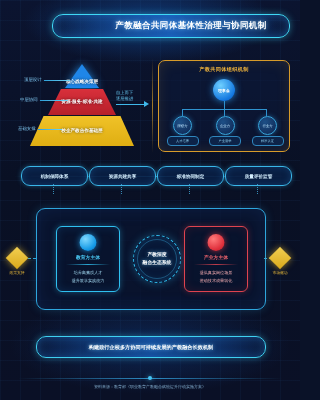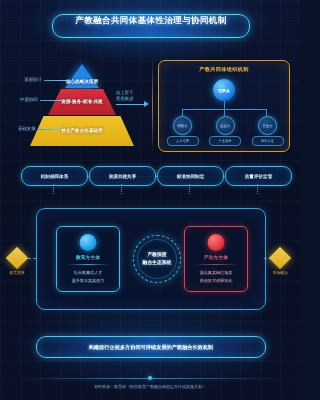--- a/index.html
+++ b/index.html
@@ -25,21 +25,21 @@
     background-size:20px 20px;
   }
   .wrap{position:absolute;inset:0;}
 
   
   .title-pill{
     position:absolute;left:52px;top:14px;width:196px;height:22px;
     border:1px solid #3fd8f5;border-radius:11px;
     background:linear-gradient(90deg,rgba(12,40,90,.2),rgba(26,96,190,.85),rgba(12,40,90,.2));
     box-shadow:0 0 7px rgba(63,216,245,.45), inset 0 0 10px rgba(40,140,230,.45);
-    display:flex;justify-content:center;
+    display:flex;align-items:center;justify-content:center;padding-left:40px;
   }
   .title-pill span{
     font-size:8.5px;font-weight:bold;color:#ffffff;letter-spacing:.4px;
     text-shadow:0 0 5px rgba(120,200,255,.9);white-space:nowrap;
   }
 
   
   .pyr{position:absolute;left:18px;top:60px;width:128px;height:92px;}
   .tier{position:absolute;left:50%;transform:translateX(-50%);}
   .t1{top:4px;width:0;height:0;border-left:17px solid transparent;border-right:17px solid transparent;border-bottom:24px solid #1f86e8;

